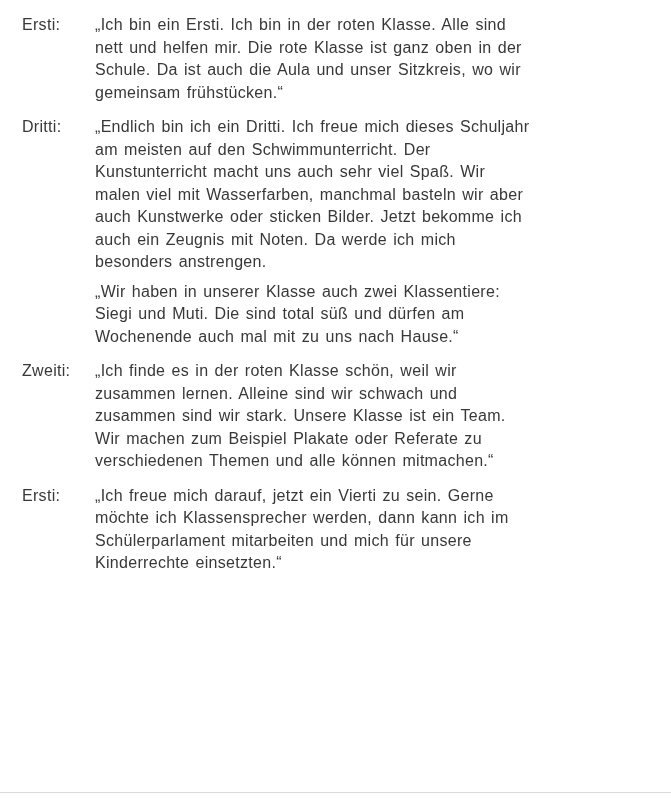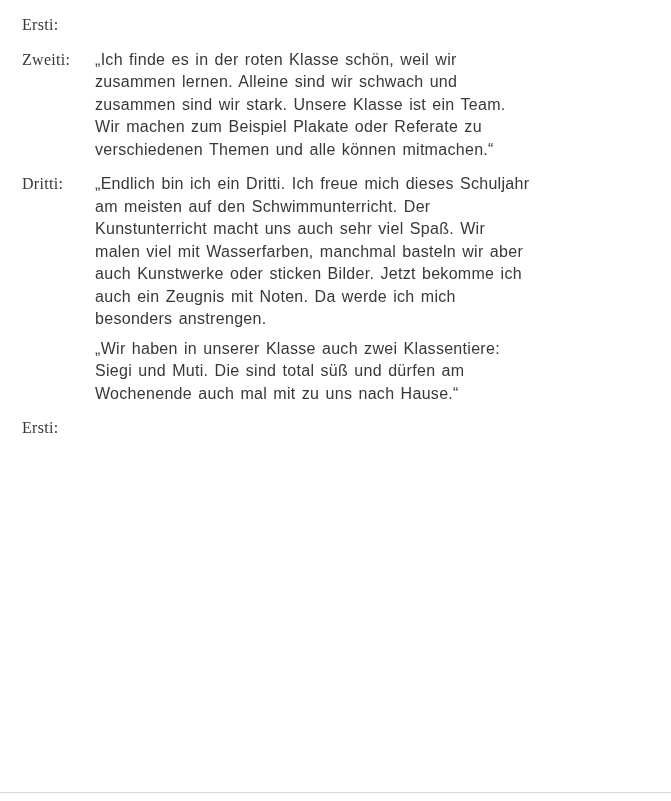--- a/index.html
+++ b/index.html
@@ -21,21 +21,20 @@
     padding: 14px 14px 0 22px;
   }
   .dialog-block {
     display: flex;
     align-items: flex-start;
     margin-bottom: 12px;
   }
   .speaker-col {
     flex: 0 0 73px;
     width: 73px;
-    font-family: Liberation Serif, serif;
   }
   .speaker {
     font-size: 16px;
     line-height: 22.5px;
     letter-spacing: 0.3px;
     color: #383838;
   }
   .quote-col {
     flex: 1 1 auto;
     min-width: 0;
@@ -63,32 +62,25 @@
 </style>
 </head>
 <body>
 
 <div class="page">
 
   <div class="dialog-block">
     <div class="speaker-col">
       <div class="speaker">Ersti:</div>
     </div>
-  </div>
-
-  <div class="dialog-block">
-    <div class="speaker-col">
-      <div class="speaker">Zweiti:</div>
-    </div>
     <div class="quote-col">
-      <p class="quote">„Ich finde es in der roten Klasse schön, weil wir
-zusammen lernen. Alleine sind wir schwach und
-zusammen sind wir stark. Unsere Klasse ist ein Team.
-Wir machen zum Beispiel Plakate oder Referate zu
-verschiedenen Themen und alle können mitmachen.“</p>
+      <p class="quote">„Ich bin ein Ersti. Ich bin in der roten Klasse. Alle sind
+nett und helfen mir. Die rote Klasse ist ganz oben in der
+Schule. Da ist auch die Aula und unser Sitzkreis, wo wir
+gemeinsam frühstücken.“</p>
     </div>
   </div>
 
   <div class="dialog-block">
     <div class="speaker-col">
       <div class="speaker">Dritti:</div>
     </div>
     <div class="quote-col">
       <p class="quote">„Endlich bin ich ein Dritti. Ich freue mich dieses Schuljahr
 am meisten auf den Schwimmunterricht. Der
@@ -98,21 +90,38 @@
 auch ein Zeugnis mit Noten. Da werde ich mich
 besonders anstrengen.</p>
       <p class="quote">„Wir haben in unserer Klasse auch zwei Klassentiere:
 Siegi und Muti. Die sind total süß und dürfen am
 Wochenende auch mal mit zu uns nach Hause.“</p>
     </div>
   </div>
 
   <div class="dialog-block">
     <div class="speaker-col">
+      <div class="speaker">Zweiti:</div>
+    </div>
+    <div class="quote-col">
+      <p class="quote">„Ich finde es in der roten Klasse schön, weil wir
+zusammen lernen. Alleine sind wir schwach und
+zusammen sind wir stark. Unsere Klasse ist ein Team.
+Wir machen zum Beispiel Plakate oder Referate zu
+verschiedenen Themen und alle können mitmachen.“</p>
+    </div>
+  </div>
+
+  <div class="dialog-block">
+    <div class="speaker-col">
       <div class="speaker">Ersti:</div>
     </div>
     <div class="quote-col">
+      <p class="quote">„Ich freue mich darauf, jetzt ein Vierti zu sein. Gerne
+möchte ich Klassensprecher werden, dann kann ich im
+Schülerparlament mitarbeiten und mich für unsere
+Kinderrechte einsetzten.“</p>
     </div>
   </div>
 
 </div>
 
 <div class="bottom-divider"></div>
 
 </body></html>

